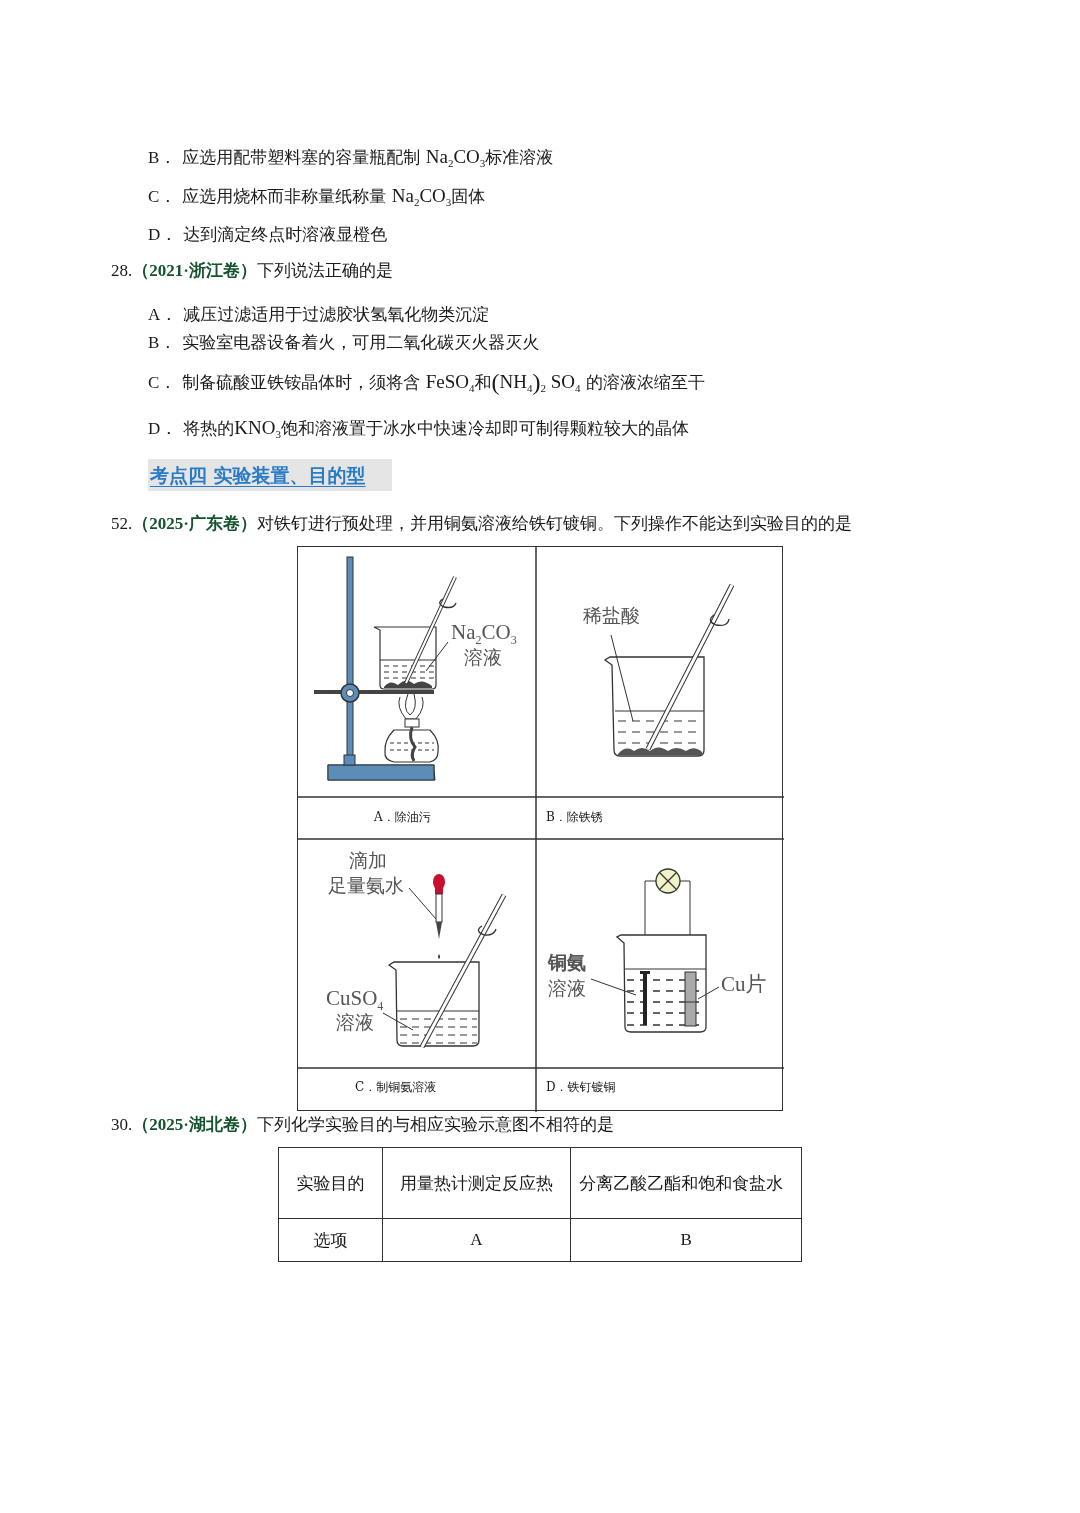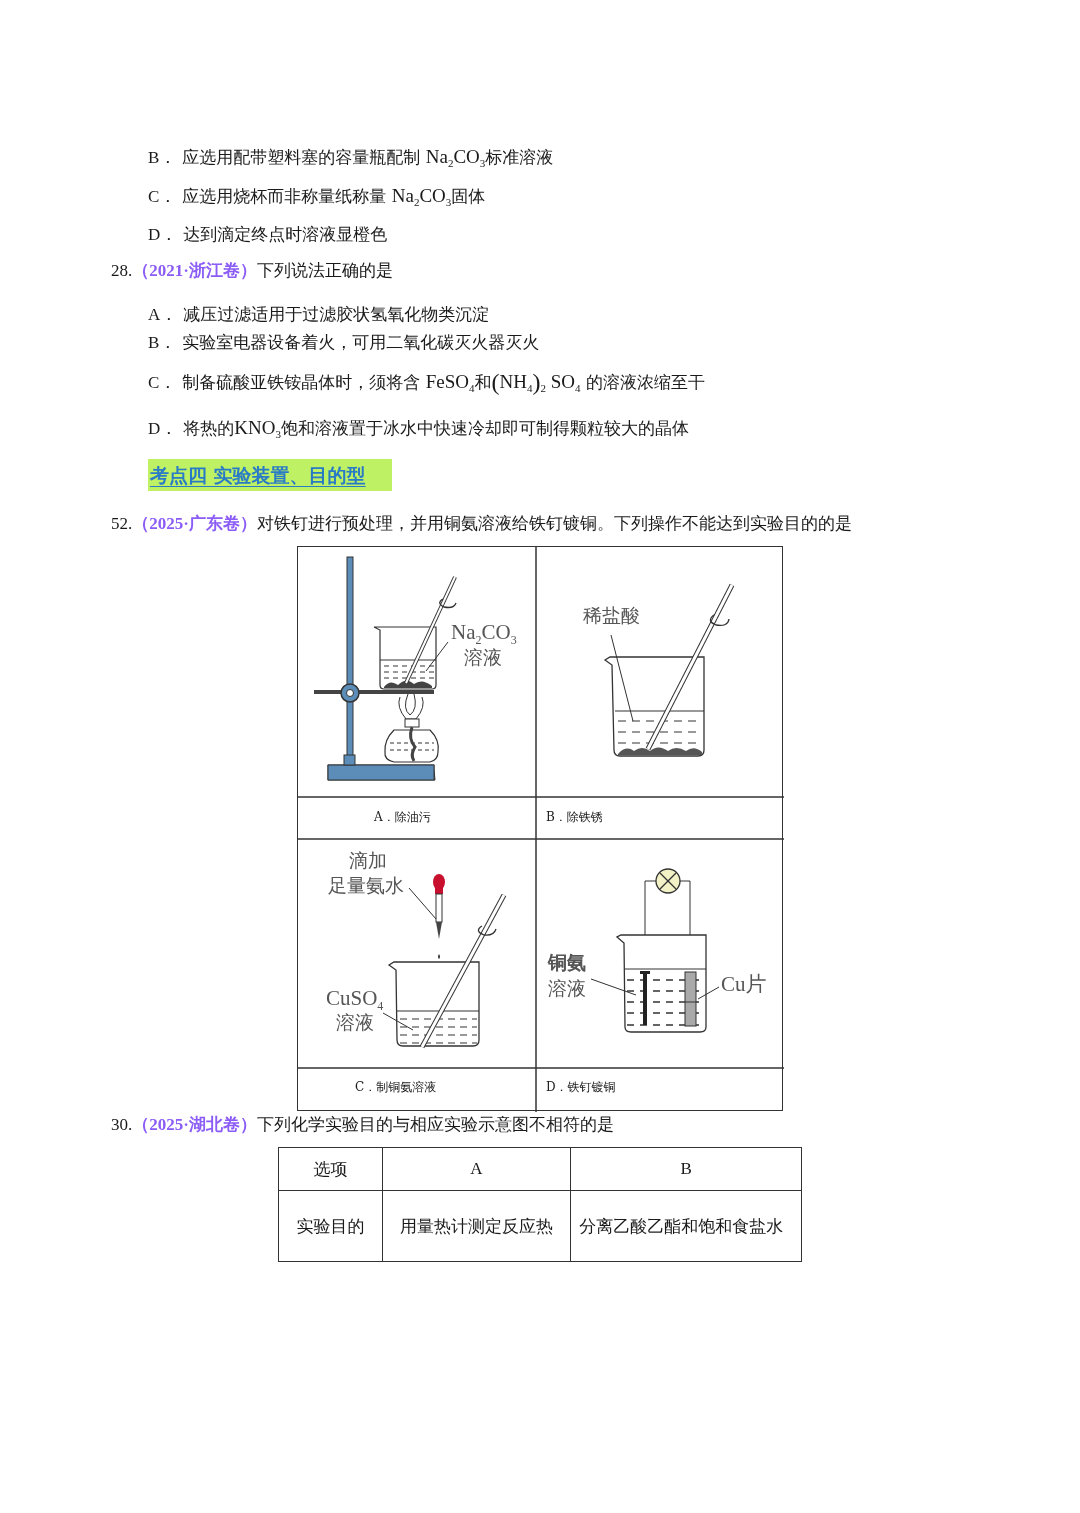--- a/index.html
+++ b/index.html
@@ -4,27 +4,27 @@
   <style>
     html, body { margin: 0; padding: 0; background: #ffffff; }
     body {
       width: 1080px; height: 1513px; position: relative; overflow: hidden;
       font-family: "DejaVu Serif", "Liberation Serif", serif;
       color: #1a1a1a;
     }
     .line { position: absolute; font-size: 17px; line-height: 24px; white-space: nowrap; }
     .opt-letter { font-family: "Liberation Serif", serif; margin-right: 6px; }
     .qnum { font-family: "Liberation Serif", serif; }
-    .src { color: #8b5cf6; font-weight: bold; font-family: "Liberation Serif", "DejaVu Sans", serif; }
+    .src { color: #14532d; font-weight: bold; font-family: "Liberation Serif", "DejaVu Sans", serif; }
     .chem { font-family: "Liberation Serif", serif; font-size: 19px; }
     .chem sub { font-size: 11px; vertical-align: -4px; }
     .paren { font-family: "Liberation Serif", serif; font-size: 24px; vertical-align: -2px; }
     .section-head {
       position: absolute; left: 148px; top: 459px; height: 32px; width: 242px;
-      background: #bef264; color: #2a7bc6; font-weight: bold; font-size: 19px;
+      background: #e5e5e5; color: #2a7bc6; font-weight: bold; font-size: 19px;
       line-height: 32px; padding-left: 2px;
       text-decoration: underline; text-underline-offset: 4px;
       font-family: "DejaVu Sans", sans-serif;
     }
     .figgrid {
       position: absolute; left: 297px; top: 546px; width: 486px; height: 565px;
       border: 1.5px solid #333; box-sizing: border-box;
     }
     .cell { position: absolute; box-sizing: border-box; }
     .caption { position: absolute; font-size: 12px; line-height: 24px; white-space: nowrap; }
@@ -217,24 +217,24 @@
   </div>
   <div class="caption" style="left:248px;top:528px;">D．铁钉镀铜</div>
 </div>
 
 <div class="line" style="left:111px; top:1112px;">
   <span class="qnum">30.</span><span class="src">（2025·湖北卷）</span><span>下列化学实验目的与相应实验示意图不相符的是</span>
 </div>
 
 <table class="q30">
   <tbody>
-      <tr style="height:43px;">
+      <tr style="height:71px;">
+    <td>实验目的</td>
+    <td>用量热计测定反应热</td>
+    <td class="left">分离乙酸乙酯和饱和食盐水</td>
+  </tr>
+  <tr style="height:43px;">
     <td style="width:86px;">选项</td>
     <td style="width:170px;" class="letterfont">A</td>
     <td style="width:212px;" class="letterfont">B</td>
   </tr>
-  <tr style="height:71px;">
-    <td>实验目的</td>
-    <td>用量热计测定反应热</td>
-    <td class="left">分离乙酸乙酯和饱和食盐水</td>
-  </tr>
 </tbody>
   </table>
 
 </body></html>

